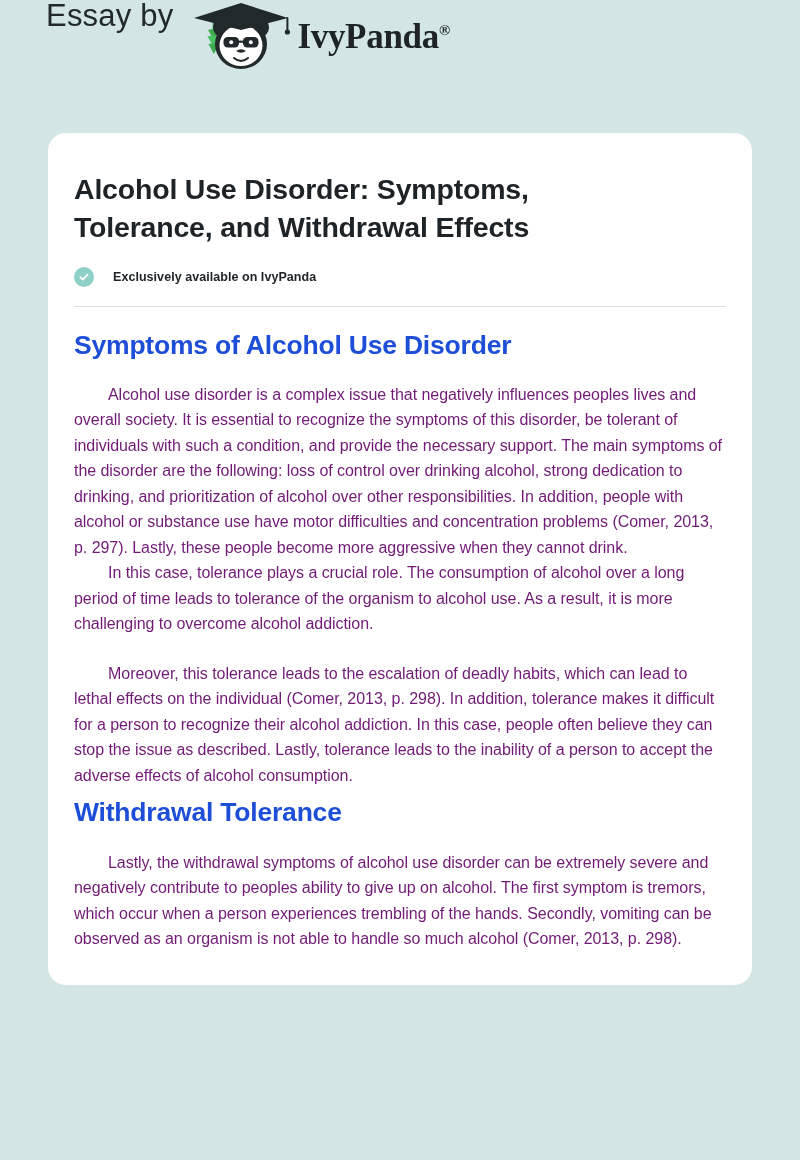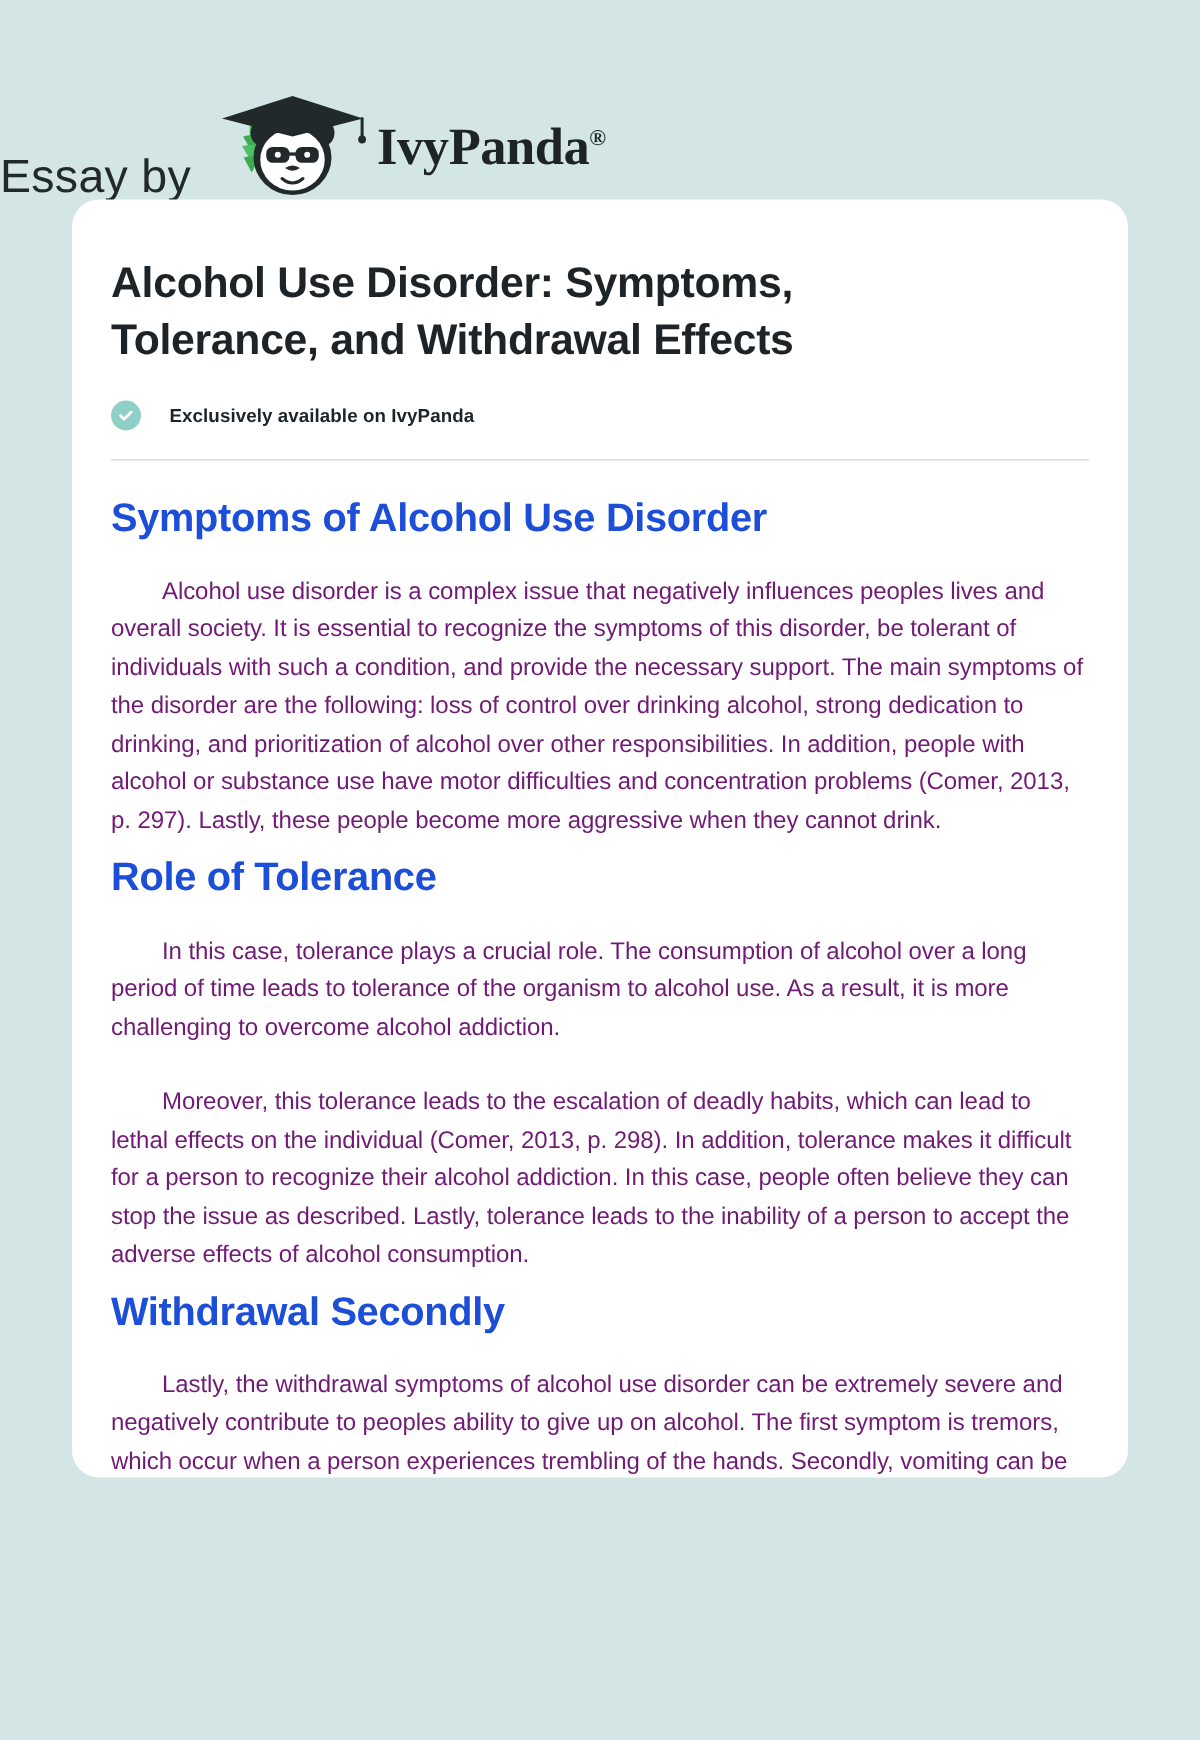--- a/index.html
+++ b/index.html
@@ -12,21 +12,22 @@
     background: #d3e6e5;
     font-family: "Liberation Sans", sans-serif;
     overflow: hidden;
     -webkit-font-smoothing: antialiased;
   }
 
   
   .brand-bar {
     height: 133px;
     display: flex;
-    align-items: flex-end;
+    align-items: flex-start;
+    padding-left: 46px;
     box-sizing: border-box;
   }
   .brand-essay-by {
     font-size: 31px;
     color: #22292b;
     font-weight: 400;
     letter-spacing: 0.2px;
     line-height: 1;
     margin-right: 14px;
   }
@@ -192,23 +193,22 @@
   </div>
 
   <hr class="rule">
 
   <div class="section">
     <h2 class="section-heading">Symptoms of Alcohol Use Disorder</h2>
     <p class="body-par">Alcohol use disorder is a complex issue that negatively influences peoples lives and overall society. It is essential to recognize the symptoms of this disorder, be tolerant of individuals with such a condition, and provide the necessary support. The main symptoms of the disorder are the following: loss of control over drinking alcohol, strong dedication to drinking, and prioritization of alcohol over other responsibilities. In addition, people with alcohol or substance use have motor difficulties and concentration problems (Comer, 2013, p. 297). Lastly, these people become more aggressive when they cannot drink.</p>
   </div>
 
   <div class="section">
-    <h2 class="section-heading">Role of Tolerance</h2>
     <p class="body-par">In this case, tolerance plays a crucial role. The consumption of alcohol over a long period of time leads to tolerance of the organism to alcohol use. As a result, it is more challenging to overcome alcohol addiction.</p>
     <p class="body-par">Moreover, this tolerance leads to the escalation of deadly habits, which can lead to lethal effects on the individual (Comer, 2013, p. 298). In addition, tolerance makes it difficult for a person to recognize their alcohol addiction. In this case, people often believe they can stop the issue as described. Lastly, tolerance leads to the inability of a person to accept the adverse effects of alcohol consumption.</p>
   </div>
 
   <div class="section">
-    <h2 class="section-heading">Withdrawal Secondly</h2>
+    <h2 class="section-heading">Withdrawal Tolerance</h2>
     <p class="body-par">Lastly, the withdrawal symptoms of alcohol use disorder can be extremely severe and negatively contribute to peoples ability to give up on alcohol. The first symptom is tremors, which occur when a person experiences trembling of the hands. Secondly, vomiting can be observed as an organism is not able to handle so much alcohol (Comer, 2013, p. 298).</p>
   </div>
 
 </div>
 
 </body></html>

